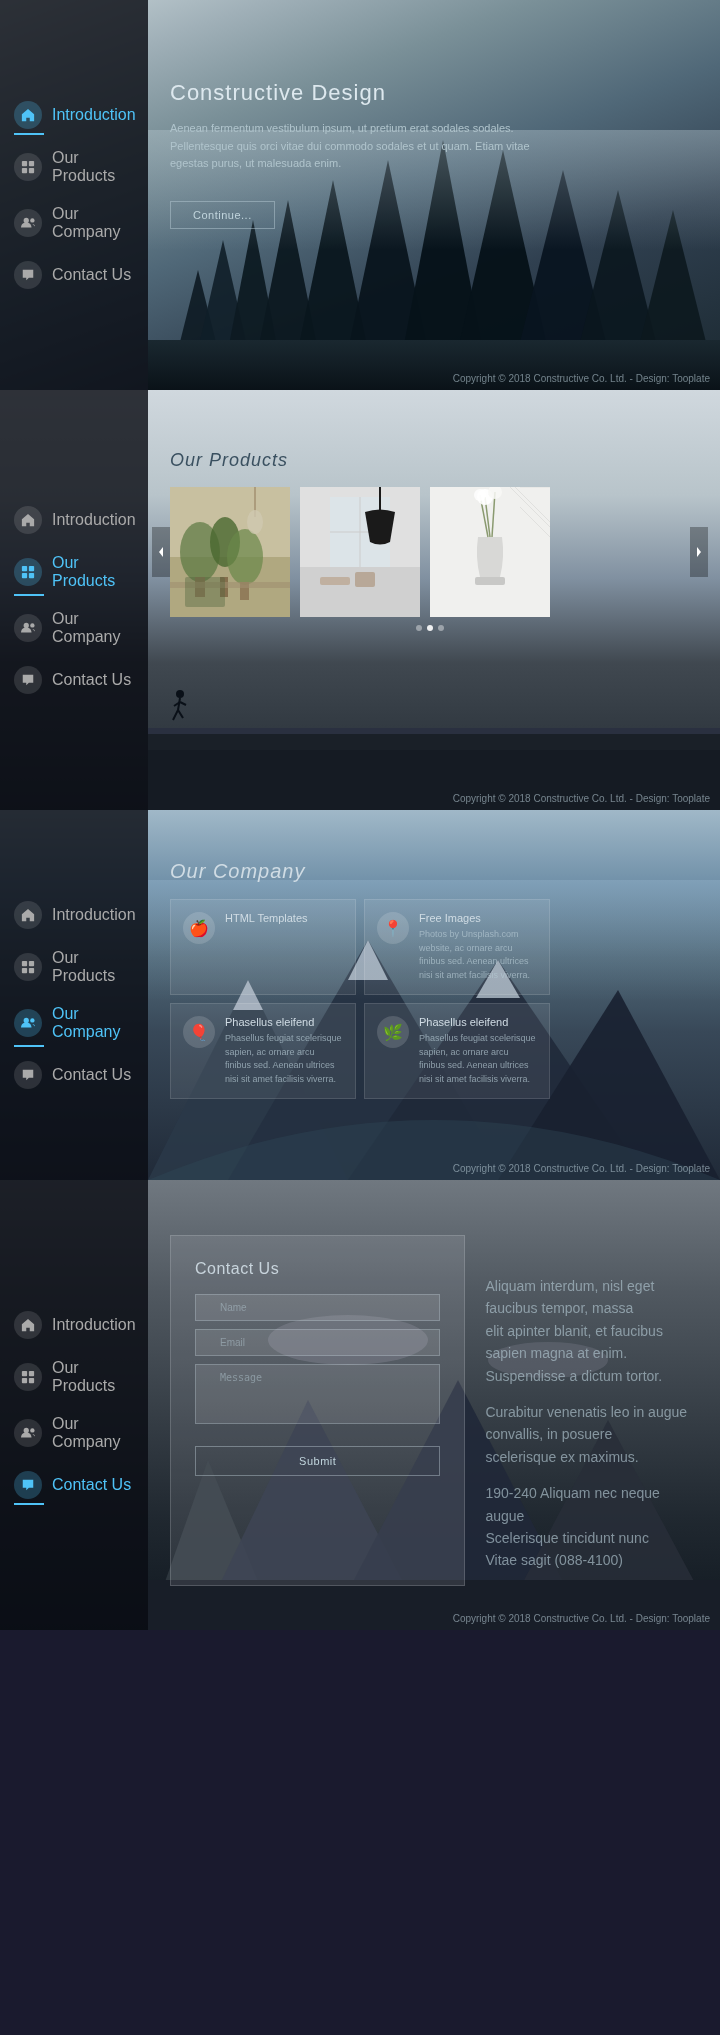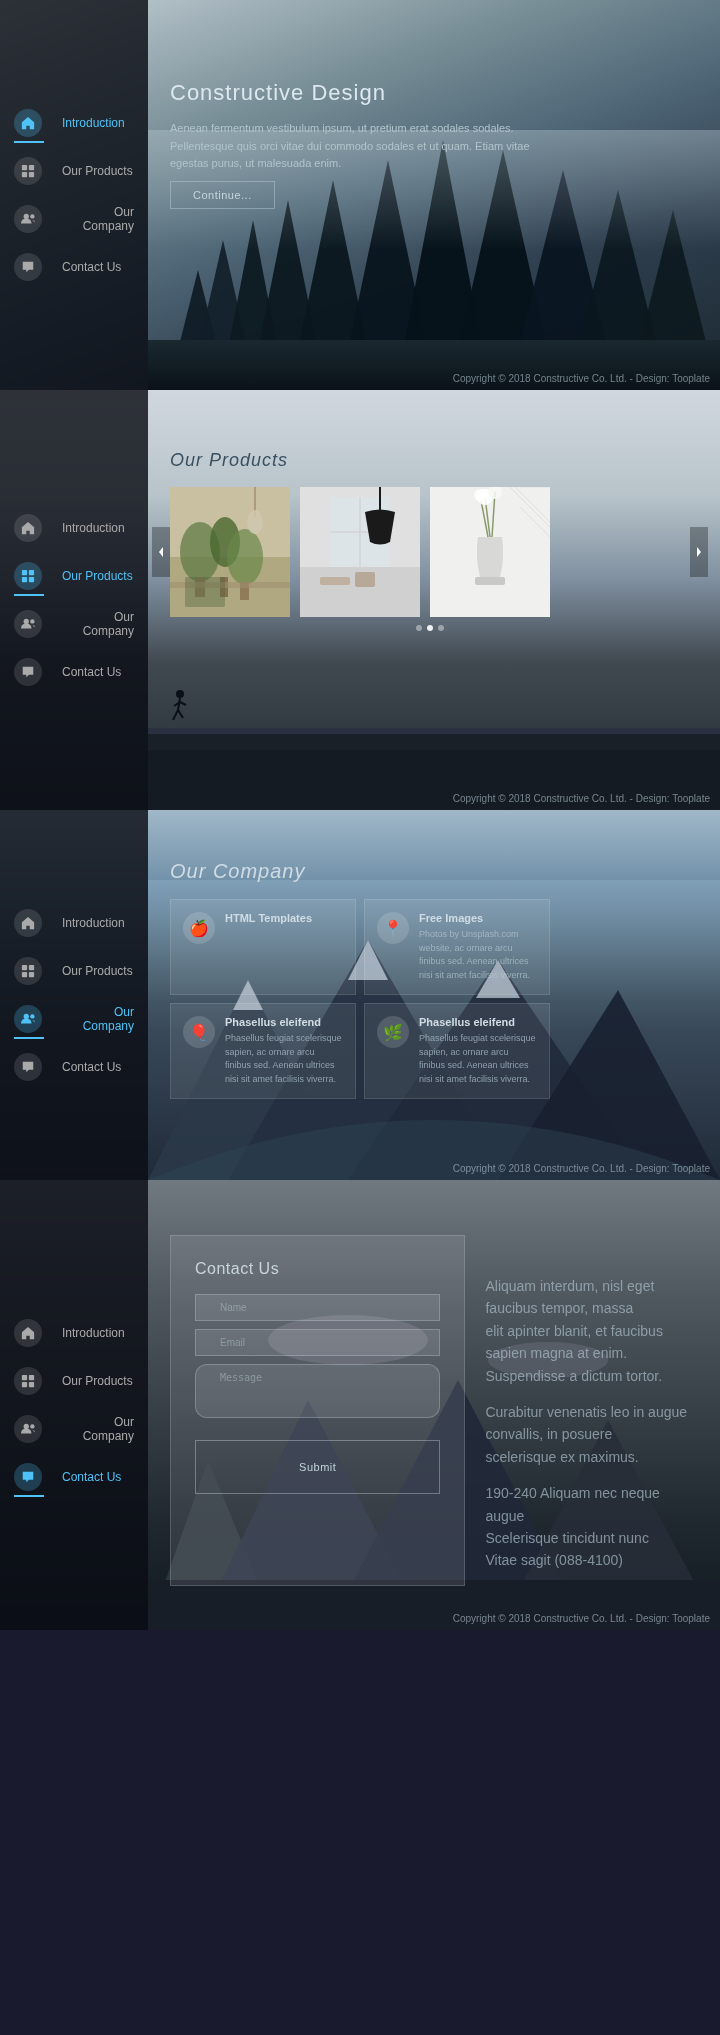--- a/index.html
+++ b/index.html
@@ -3,24 +3,23 @@
   <meta charset="utf-8">
   <style>
     * { margin: 0; padding: 0; box-sizing: border-box; }
     body { width: 720px; font-family: 'Segoe UI', Arial, sans-serif; background: #1a1a2e; }
     .sidebar-item {
       display: flex;
       align-items: center;
       padding: 10px 14px;
       cursor: pointer;
       color: #aaa;
-      font-size: 12px;
-      gap: 20px;
+      font-size: 16px;
+      gap: 10px;
       position: relative;
-      text-align: right;
     }
     .sidebar-item.active { color: #4fc3f7; }
     .sidebar-item .icon-circle {
       width: 28px; height: 28px;
       border-radius: 50%;
       background: rgba(255,255,255,0.12);
       display: flex; align-items: center; justify-content: center;
       flex-shrink: 0;
     }
     .sidebar-item.active .icon-circle { background: rgba(79,195,247,0.25); }
@@ -49,21 +48,21 @@
       color: #dde8ee;
       font-weight: 300;
       letter-spacing: 1px;
       margin-bottom: 14px;
     }
     .intro-text {
       font-size: 11px;
       color: #b0c4cc;
       line-height: 1.6;
       max-width: 380px;
-      margin-bottom: 8px;
+      margin-bottom: 28px;
     }
     .continue-btn {
       display: inline-block;
       border: 1px solid rgba(180,200,210,0.5);
       color: #c0d4dc;
       font-size: 11px;
       padding: 7px 22px;
       cursor: pointer;
       background: transparent;
       letter-spacing: 0.5px;
@@ -167,21 +166,21 @@
       width: 32px; height: 32px;
       border-radius: 50%;
       background: rgba(255,255,255,0.15);
       flex-shrink: 0;
       display: flex; align-items: center; justify-content: center;
       font-size: 16px;
     }
     .company-card-title {
       font-size: 11px;
       color: #d0dce4;
-      font-weight: 700;
+      font-weight: 400;
       margin-bottom: 4px;
     }
     .company-card-text {
       font-size: 9px;
       color: rgba(180,200,210,0.7);
       line-height: 1.5;
     }
     .contact-content {
       padding-top: 55px;
       padding-right: 20px;
@@ -204,34 +203,33 @@
       background: rgba(255,255,255,0.1);
       border: 1px solid rgba(200,215,225,0.3);
       padding: 7px 24px;
       color: #b0c4cc;
       font-size: 10px;
       margin-bottom: 8px;
       outline: none;
     }
     .contact-form-field::placeholder { color: rgba(180,200,210,0.5); }
     .contact-textarea {
-      height: 54px;
+      height: 60px;
       resize: none;
-      border-radius: 12px;
     }
     .contact-address {
       font-size: 14px;
       color: rgba(170,190,200,0.7);
       line-height: 1.6;
       margin-bottom: 14px;
     }
     .submit-btn {
       display: block;
       width: 100%;
-      padding: 20px;
+      padding: 8px;
       background: transparent;
       border: 1px solid rgba(200,215,225,0.4);
       color: #c0d4dc;
       font-size: 11px;
       cursor: pointer;
       letter-spacing: 0.5px;
       margin-top: 10px;
     }
 
     

